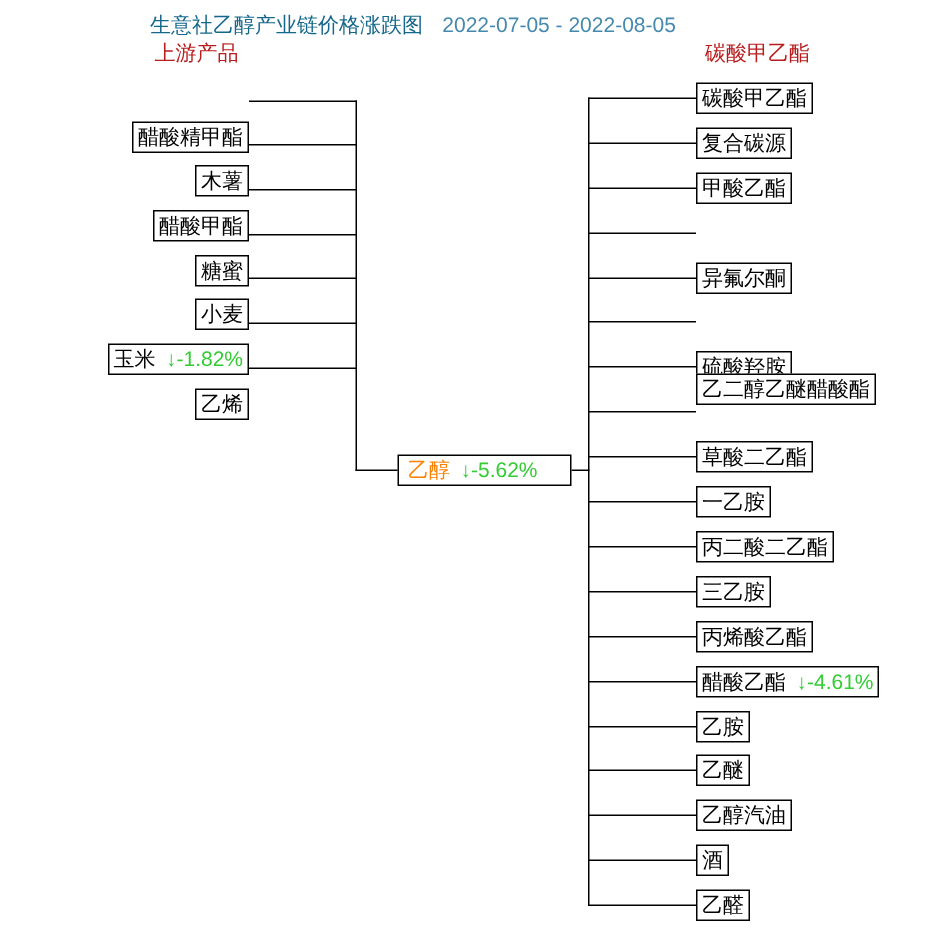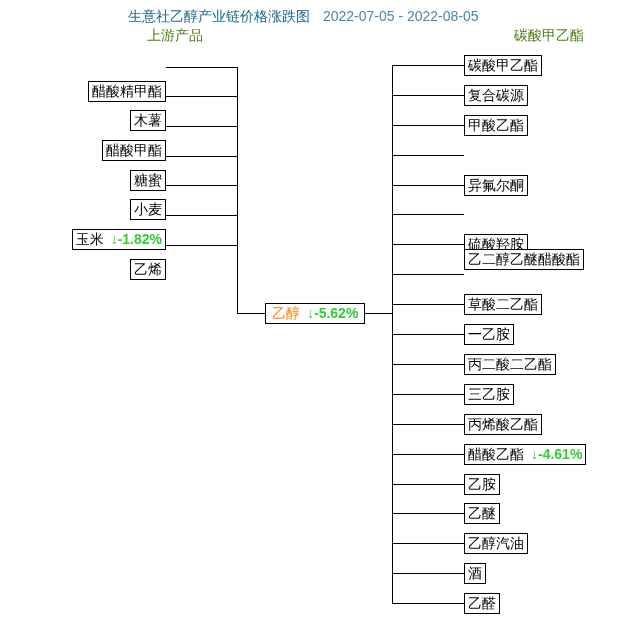--- a/index.html
+++ b/index.html
@@ -2,33 +2,33 @@
 <html style="--title_blue: #15688c; --date_blue: #4589ad; --fall_green: #32cd32; --center_orange: #ff8000; --line_black: #000000;"><head>
 <meta charset="utf-8">
 <style>
   html,body{margin:0;padding:0;background:#fff;}
   .canvas{
     position:relative;width:630px;height:625px;background:#ffffff;
     font-family:"Liberation Sans","DejaVu Sans",sans-serif;
     font-size:14px;color:#000;overflow:hidden;
   }
   .title{position:absolute;left:100px;top:8px;white-space:nowrap;}
-  .title-text{color:var(--title_blue,#15688c);margin-left:28px;}
+  .title-text{color:var(--title_blue,#15688c);}
   .title-dates{color:var(--date_blue,#4589ad);margin-left:9px;}
-  .colhdr{position:absolute;top:27px;color:#4d7c0f;margin-left:44px;}
+  .colhdr{position:absolute;top:27px;color:#b91c1c;}
   .colhdr.up{left:103px;}
   .colhdr.down{left:470px;}
   .node{
     position:absolute;box-sizing:border-box;height:21px;line-height:19px;
     border:1px solid #000;background:#fff;padding:0 3px;white-space:nowrap;
   }
   .node.leftcol{right:464px;margin-top:24px;}
   .node.rightcol{left:464px;}
-  .node.centernode{left:265px;top:303px;width:100px;padding:0 6px;}
-  .chg{color:var(--fall_green,#32cd32);margin-left:7px;font-weight:bold;}
+  .node.centernode{left:265px;top:303px;width:116px;padding:0 6px;}
+  .chg{color:var(--fall_green,#32cd32);margin-left:7px;}
   .orange{color:var(--center_orange,#ff8000);}
   .hline{position:absolute;height:1px;background:#000;}
   .vline{position:absolute;width:1px;background:#000;}
 </style>
 </head>
 <body>
 
 <div class="canvas">
 
   <div class="title">

